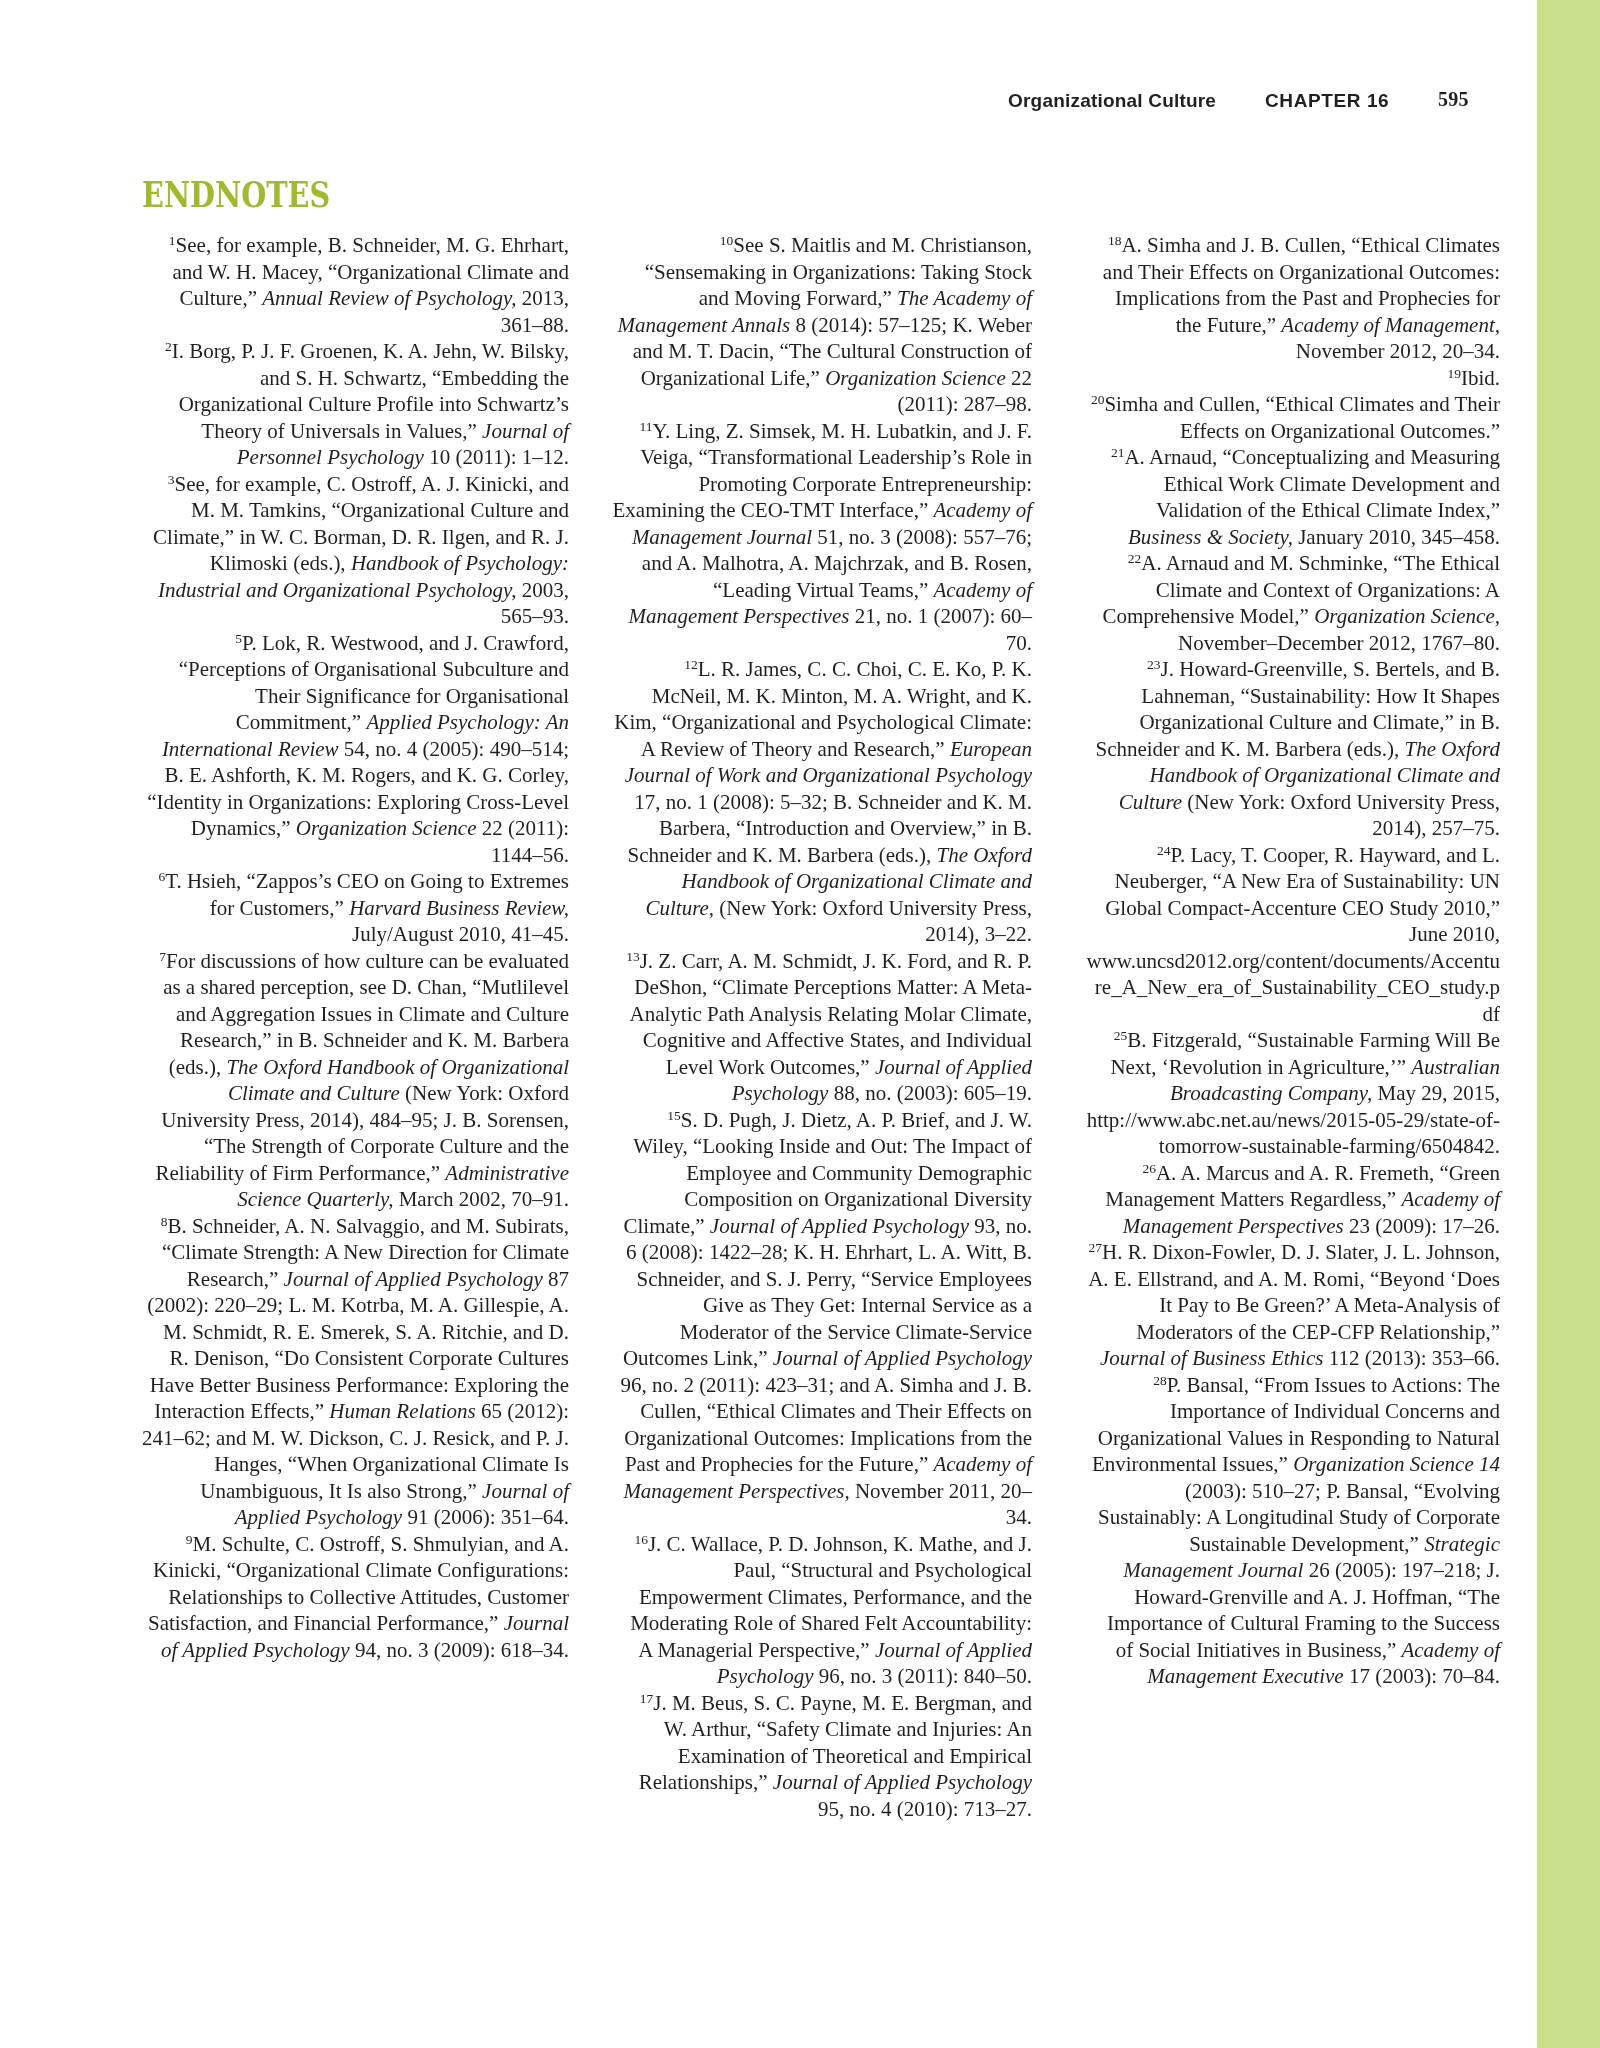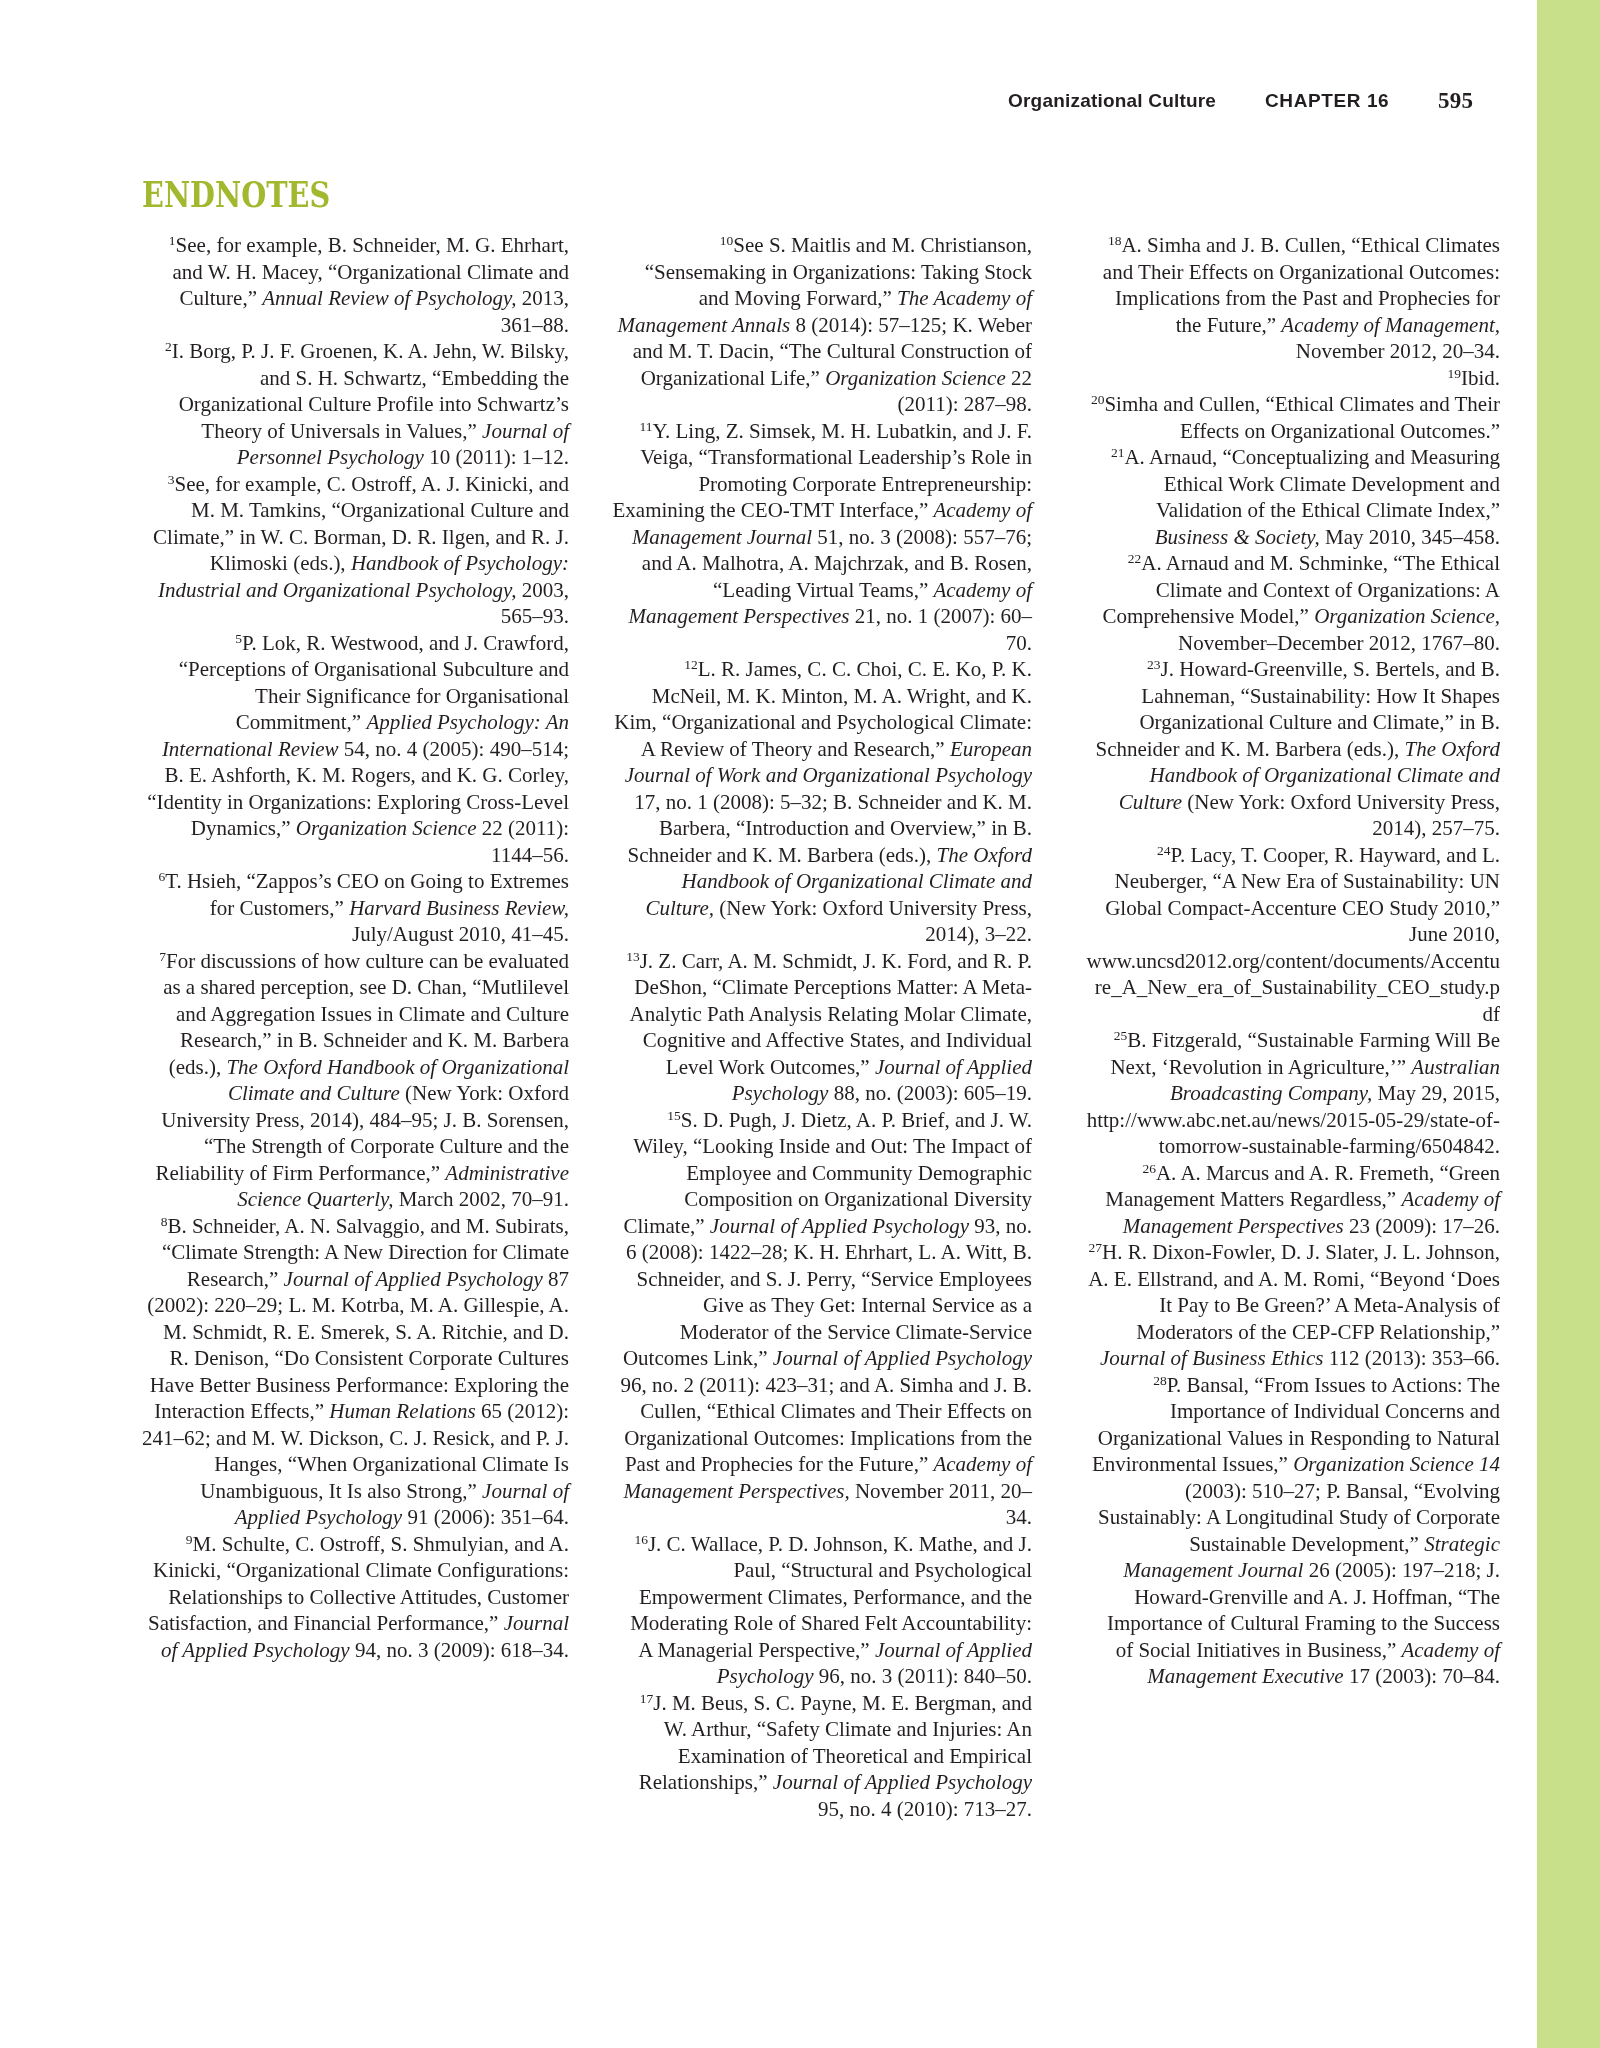--- a/index.html
+++ b/index.html
@@ -34,21 +34,21 @@
     font-size: 19px;
     letter-spacing: 0.2px;
     white-space: nowrap;
   }
   .runhead.section  { left: 1008px; }
   .runhead.chapter  { left: 1265px; letter-spacing: 0.6px; }
   .runhead.pagenum  {
     left: 1438px;
     top: 88px;
     font-family: "Liberation Serif", serif;
-    font-size: 23px;
+    font-size: 20px;
   }
   
   .endnotes-heading {
     position: absolute;
     left: 142px;
     top: 176px;
     margin: 0;
     font-family: "DejaVu Serif", serif;
     font-weight: bold;
     font-size: 35px;
@@ -115,21 +115,21 @@
         <p class="note"><sup>12</sup><span>L. R. James, C. C. Choi, C. E. Ko, P. K. McNeil, M. K. Minton, M. A. Wright, and K. Kim, “Organizational and Psychological Climate: A Review of Theory and Research,” </span><i>European Journal of Work and Organizational Psychology</i><span> 17, no. 1 (2008): 5–32; B. Schneider and K. M. Barbera, “Introduction and Overview,” in B. Schneider and K. M. Barbera (eds.), </span><i>The Oxford Handbook of Organizational Climate and Culture,</i><span> (New York: Oxford University Press, 2014), 3–22.</span></p>
         <p class="note"><sup>13</sup><span>J. Z. Carr, A. M. Schmidt, J. K. Ford, and R. P. DeShon, “Climate Perceptions Matter: A Meta-Analytic Path Analysis Relating Molar Climate, Cognitive and Affective States, and Individual Level Work Outcomes,” </span><i>Journal of Applied Psychology</i><span> 88, no. (2003): 605–19.</span></p>
         <p class="note"><sup>15</sup><span>S. D. Pugh, J. Dietz, A. P. Brief, and J. W. Wiley, “Looking Inside and Out: The Impact of Employee and Community Demographic Composition on Organizational Diversity Climate,” </span><i>Journal of Applied Psychology</i><span> 93, no. 6 (2008): 1422–28; K. H. Ehrhart, L. A. Witt, B. Schneider, and S. J. Perry, “Service Employees Give as They Get: Internal Service as a Moderator of the Service Climate-Service Outcomes Link,” </span><i>Journal of Applied Psychology</i><span> 96, no. 2 (2011): 423–31; and A. Simha and J. B. Cullen, “Ethical Climates and Their Effects on Organizational Outcomes: Implications from the Past and Prophecies for the Future,” </span><i>Academy of Management Perspectives,</i><span> November 2011, 20–34.</span></p>
         <p class="note"><sup>16</sup><span>J. C. Wallace, P. D. Johnson, K. Mathe, and J. Paul, “Structural and Psychological Empowerment Climates, Performance, and the Moderating Role of Shared Felt Accountability: A Managerial Perspective,” </span><i>Journal of Applied Psychology</i><span> 96, no. 3 (2011): 840–50.</span></p>
         <p class="note"><sup>17</sup><span>J. M. Beus, S. C. Payne, M. E. Bergman, and W. Arthur, “Safety Climate and Injuries: An Examination of Theoretical and Empirical Relationships,” </span><i>Journal of Applied Psychology</i><span> 95, no. 4 (2010): 713–27.</span></p>
       </div>
     <div class="col" data-col="2">
         <p class="note"><sup>18</sup><span>A. Simha and J. B. Cullen, “Ethical Climates and Their Effects on Organizational Outcomes: Implications from the Past and Prophecies for the Future,” </span><i>Academy of Management,</i><span> November 2012, 20–34.</span></p>
         <p class="note"><sup>19</sup><span>Ibid.</span></p>
         <p class="note"><sup>20</sup><span>Simha and Cullen, “Ethical Climates and Their Effects on Organizational Outcomes.”</span></p>
-        <p class="note"><sup>21</sup><span>A. Arnaud, “Conceptualizing and Measuring Ethical Work Climate Development and Validation of the Ethical Climate Index,” </span><i>Business &amp; Society,</i><span> May 2010, 345–458.</span></p>
+        <p class="note"><sup>21</sup><span>A. Arnaud, “Conceptualizing and Measuring Ethical Work Climate Development and Validation of the Ethical Climate Index,” </span><i>Business &amp; Society,</i><span> January 2010, 345–458.</span></p>
         <p class="note"><sup>22</sup><span>A. Arnaud and M. Schminke, “The Ethical Climate and Context of Organizations: A Comprehensive Model,” </span><i>Organization Science,</i><span> November–December 2012, 1767–80.</span></p>
         <p class="note"><sup>23</sup><span>J. Howard-Greenville, S. Bertels, and B. Lahneman, “Sustainability: How It Shapes Organizational Culture and Climate,” in B. Schneider and K. M. Barbera (eds.), </span><i>The Oxford Handbook of Organizational Climate and Culture</i><span> (New York: Oxford University Press, 2014), 257–75.</span></p>
         <p class="note"><sup>24</sup><span>P. Lacy, T. Cooper, R. Hayward, and L. Neuberger, “A New Era of Sustainability: UN Global Compact-Accenture CEO Study 2010,” June 2010, www.uncsd2012.org/content/documents/Accenture_A_New_era_of_Sustainability_CEO_study.pdf</span></p>
         <p class="note"><sup>25</sup><span>B. Fitzgerald, “Sustainable Farming Will Be Next, ‘Revolution in Agriculture,’” </span><i>Australian Broadcasting Company,</i><span> May 29, 2015, http://www.abc.net.au/news/2015-05-29/state-of-tomorrow-sustainable-farming/6504842.</span></p>
         <p class="note"><sup>26</sup><span>A. A. Marcus and A. R. Fremeth, “Green Management Matters Regardless,” </span><i>Academy of Management Perspectives</i><span> 23 (2009): 17–26.</span></p>
         <p class="note"><sup>27</sup><span>H. R. Dixon-Fowler, D. J. Slater, J. L. Johnson, A. E. Ellstrand, and A. M. Romi, “Beyond ‘Does It Pay to Be Green?’ A Meta-Analysis of Moderators of the CEP-CFP Relationship,” </span><i>Journal of Business Ethics</i><span> 112 (2013): 353–66.</span></p>
         <p class="note"><sup>28</sup><span>P. Bansal, “From Issues to Actions: The Importance of Individual Concerns and Organizational Values in Responding to Natural Environmental Issues,” </span><i>Organization Science 14</i><span> (2003): 510–27; P. Bansal, “Evolving Sustainably: A Longitudinal Study of Corporate Sustainable Development,” </span><i>Strategic Management Journal</i><span> 26 (2005): 197–218; J. Howard-Grenville and A. J. Hoffman, “The Importance of Cultural Framing to the Success of Social Initiatives in Business,” </span><i>Academy of Management Executive</i><span> 17 (2003): 70–84.</span></p>
       </div>
   </div>
 

